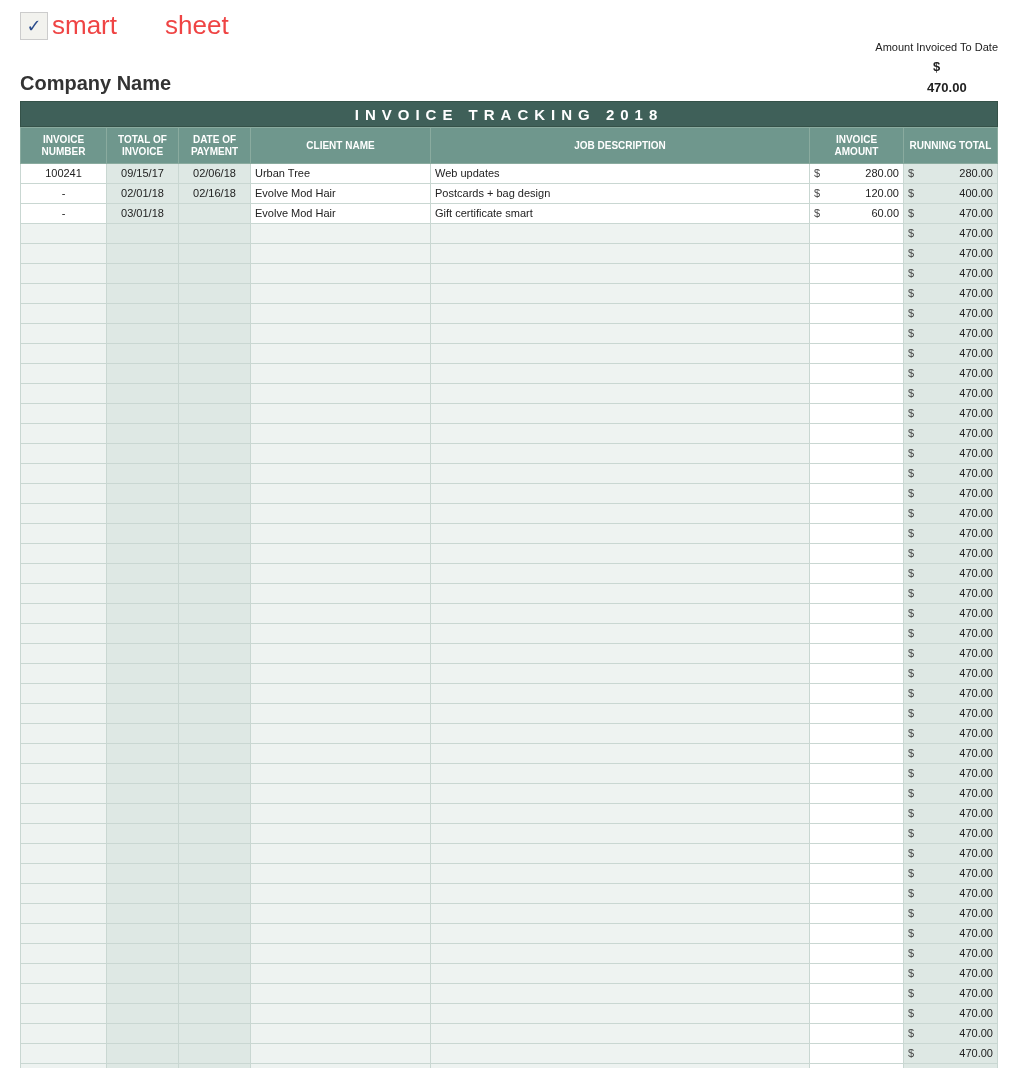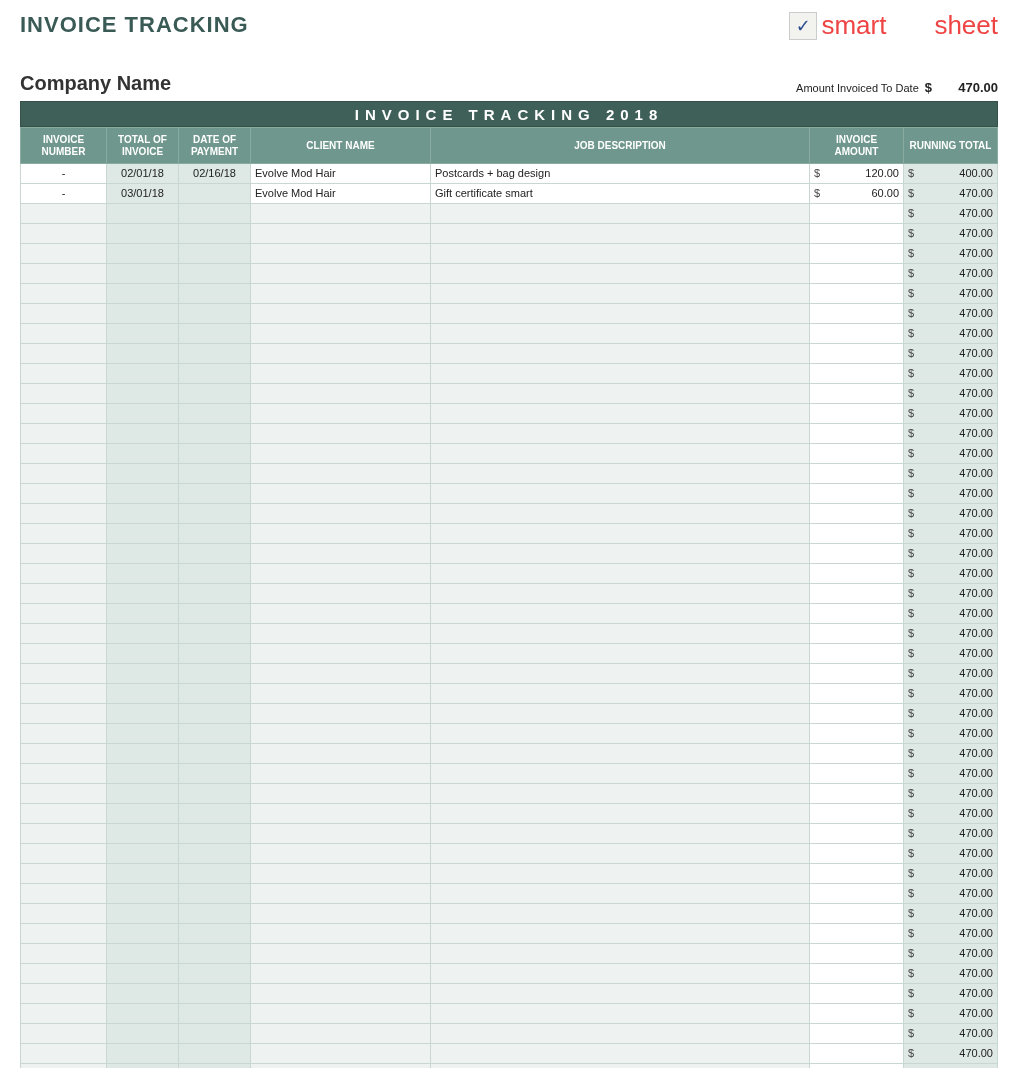--- a/index.html
+++ b/index.html
@@ -54,20 +54,21 @@
     font-weight: bold;
     color: #333;
     margin-top: 28px;
   }
   .amount-wrap {
     font-size: 11px;
     color: #222;
     display: flex;
     align-items: center;
     gap: 6px;
+    flex-direction: column;
   }
   .amount-wrap .label { }
   .amount-wrap .dollar { font-weight: bold; font-size: 13px; }
   .amount-wrap .value { font-weight: bold; font-size: 13px; min-width: 60px; text-align: right; }
 
   .banner {
     background: #3f6059;
     color: #fff;
     text-align: center;
     font-weight: bold;
@@ -120,21 +121,20 @@
     color: #444;
   }
   tbody tr.empty td.invnum,
   tbody tr.empty td.client,
   tbody tr.empty td.desc { background: #eef3f1; }
 </style>
 </head>
 <body>
 
 <div class="header-row">
-  <div class="page-title">INVOICE TRACKING</div>
   <div class="logo">
     <span class="check">✓</span>
     <span>
       <span class="bold">smart</span><span class="light">sheet</span>
     </span>
   </div>
 </div>
 
 <div class="sub-row">
   <div class="company-name">Company Name</div>
@@ -163,20 +163,29 @@
       <th>TOTAL OF INVOICE</th>
       <th>DATE OF PAYMENT</th>
       <th>CLIENT NAME</th>
       <th>JOB DESCRIPTION</th>
       <th>INVOICE AMOUNT</th>
       <th>RUNNING TOTAL</th>
     </tr>
   </thead>
   <tbody id="tbody">
       <tr>
+        <td class="invnum">100241</td>
+        <td class="date">09/15/17</td>
+        <td class="date">02/06/18</td>
+        <td class="client">Urban Tree</td>
+        <td class="desc">Web updates</td>
+        <td class="amount"><span class="sym">$</span><span>280.00</span></td>
+        <td class="running"><span class="sym">$</span><span>280.00</span></td>
+      </tr>
+      <tr>
         <td class="invnum">-</td>
         <td class="date">02/01/18</td>
         <td class="date">02/16/18</td>
         <td class="client">Evolve Mod Hair</td>
         <td class="desc">Postcards + bag design</td>
         <td class="amount"><span class="sym">$</span><span>120.00</span></td>
         <td class="running"><span class="sym">$</span><span>400.00</span></td>
       </tr>
       <tr>
         <td class="invnum">-</td>

